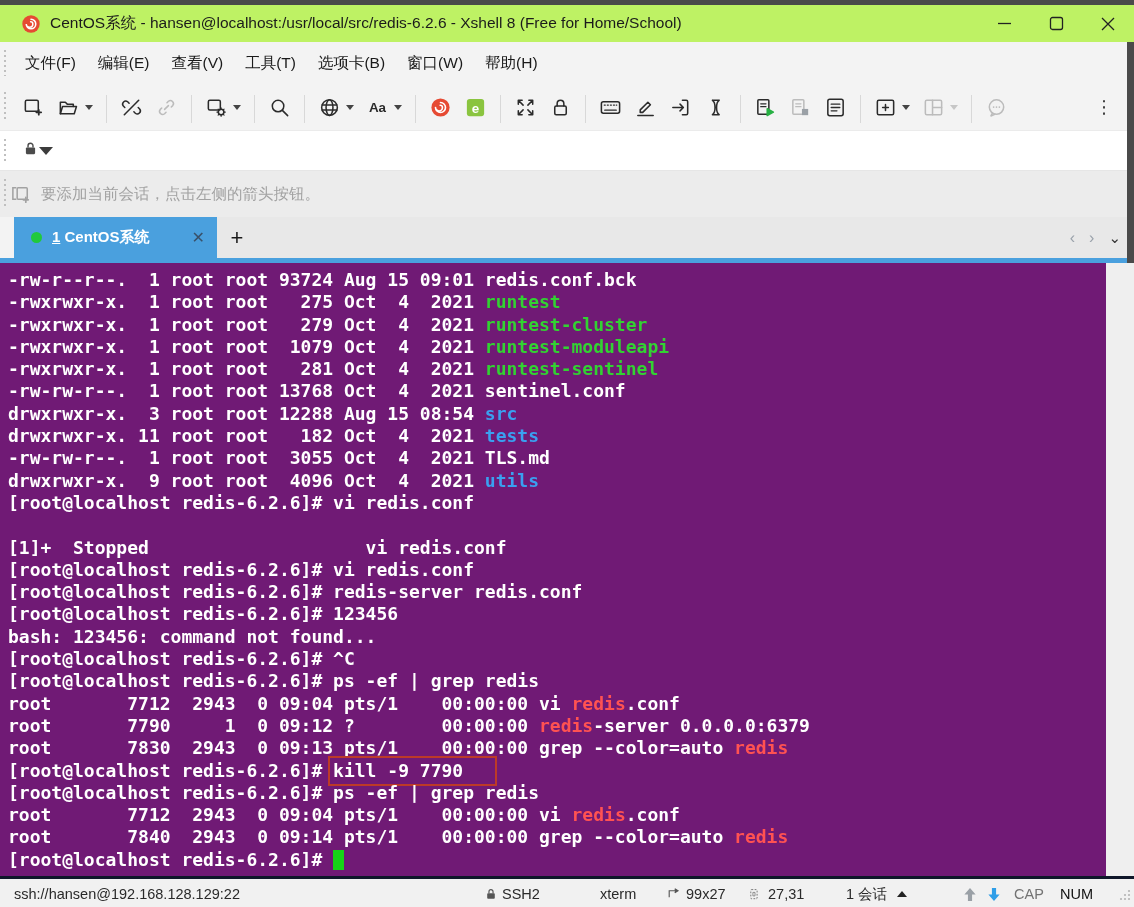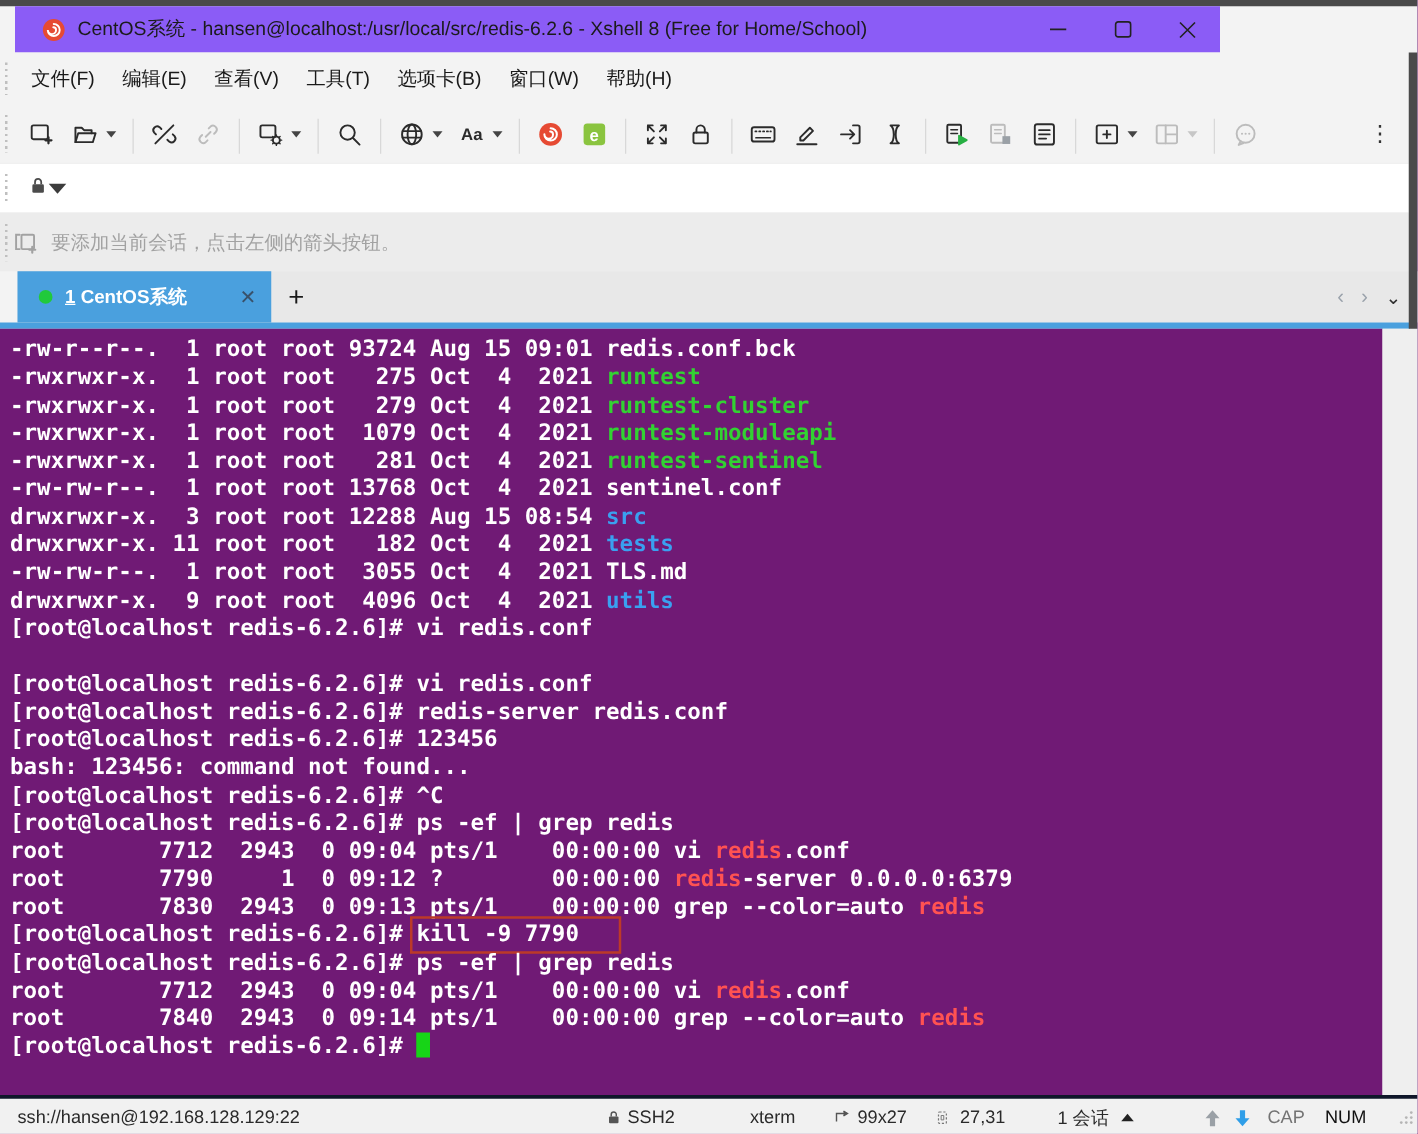--- a/index.html
+++ b/index.html
@@ -3,21 +3,21 @@
 <meta charset="utf-8">
 <style>
   * { margin:0; padding:0; box-sizing:border-box; }
   html,body { width:1134px; height:907px; overflow:hidden; }
   body { position:relative; font-family:"Liberation Sans", sans-serif; background:#f3f3f3; }
 
   .top-frame { position:absolute; left:0; top:0; width:1134px; height:5px; background:#4a4a4a; }
   .right-frame { position:absolute; left:1127px; top:42px; width:7px; height:221px; background:#4a4a4a; z-index:30; }
 
   
-  .titlebar { position:absolute; left:0; top:5px; width:964px; height:37px; display:flex; align-items:center; background:#8b5cf6;margin-left:12px; }
+  .titlebar { position:absolute; left:0; top:5px; width:1134px; height:37px; display:flex; align-items:center; background:#bef264; }
   .titlebar .app-icon { margin-left:20px; width:22px; height:22px; flex:0 0 auto; }
   .titlebar .title-text { margin-left:8px; font-size:15.5px; color:#1b1b1b; white-space:nowrap; }
   .win-controls { margin-left:auto; display:flex; height:100%; }
   .win-btn { width:52px; height:100%; display:flex; align-items:center; justify-content:center; color:#222; }
 
   
   .menubar { position:absolute; left:0; top:42px; width:1127px; height:42px; display:flex; align-items:center; background:#f3f3f3; padding-left:14px; }
   .grip { position:absolute; left:4px; top:8px; bottom:8px; width:2px;
           background:repeating-linear-gradient(180deg,#bfbfbf 0 2px, transparent 2px 5px); }
   .menu-item { padding:6px 11px; font-size:15.5px; color:#1a1a1a; border-radius:4px; }
@@ -324,20 +324,21 @@
     <div class="tl"><span class="fg">-rwxrwxr-x.  1 root root   279 Oct  4  2021 </span><span class="green">runtest-cluster</span></div>
     <div class="tl"><span class="fg">-rwxrwxr-x.  1 root root  1079 Oct  4  2021 </span><span class="green">runtest-moduleapi</span></div>
     <div class="tl"><span class="fg">-rwxrwxr-x.  1 root root   281 Oct  4  2021 </span><span class="green">runtest-sentinel</span></div>
     <div class="tl"><span class="fg">-rw-rw-r--.  1 root root 13768 Oct  4  2021 sentinel.conf</span></div>
     <div class="tl"><span class="fg">drwxrwxr-x.  3 root root 12288 Aug 15 08:54 </span><span class="blue">src</span></div>
     <div class="tl"><span class="fg">drwxrwxr-x. 11 root root   182 Oct  4  2021 </span><span class="blue">tests</span></div>
     <div class="tl"><span class="fg">-rw-rw-r--.  1 root root  3055 Oct  4  2021 TLS.md</span></div>
     <div class="tl"><span class="fg">drwxrwxr-x.  9 root root  4096 Oct  4  2021 </span><span class="blue">utils</span></div>
     <div class="tl"><span class="fg">[root@localhost redis-6.2.6]# vi redis.conf</span></div>
     <div class="tl"></div>
+    <div class="tl"><span class="fg">[1]+  Stopped                    vi redis.conf</span></div>
     <div class="tl"><span class="fg">[root@localhost redis-6.2.6]# vi redis.conf</span></div>
     <div class="tl"><span class="fg">[root@localhost redis-6.2.6]# redis-server redis.conf</span></div>
     <div class="tl"><span class="fg">[root@localhost redis-6.2.6]# 123456</span></div>
     <div class="tl"><span class="fg">bash: 123456: command not found...</span></div>
     <div class="tl"><span class="fg">[root@localhost redis-6.2.6]# ^C</span></div>
     <div class="tl"><span class="fg">[root@localhost redis-6.2.6]# ps -ef | grep redis</span></div>
     <div class="tl"><span class="fg">root       7712  2943  0 09:04 pts/1    00:00:00 vi </span><span class="red">redis</span><span class="fg">.conf</span></div>
     <div class="tl"><span class="fg">root       7790     1  0 09:12 ?        00:00:00 </span><span class="red">redis</span><span class="fg">-server 0.0.0.0:6379</span></div>
     <div class="tl"><span class="fg">root       7830  2943  0 09:13 pts/1    00:00:00 grep --color=auto </span><span class="red">redis</span></div>
     <div class="tl"><span class="fg">[root@localhost redis-6.2.6]# </span><span class="fg boxed">kill -9 7790</span></div>

